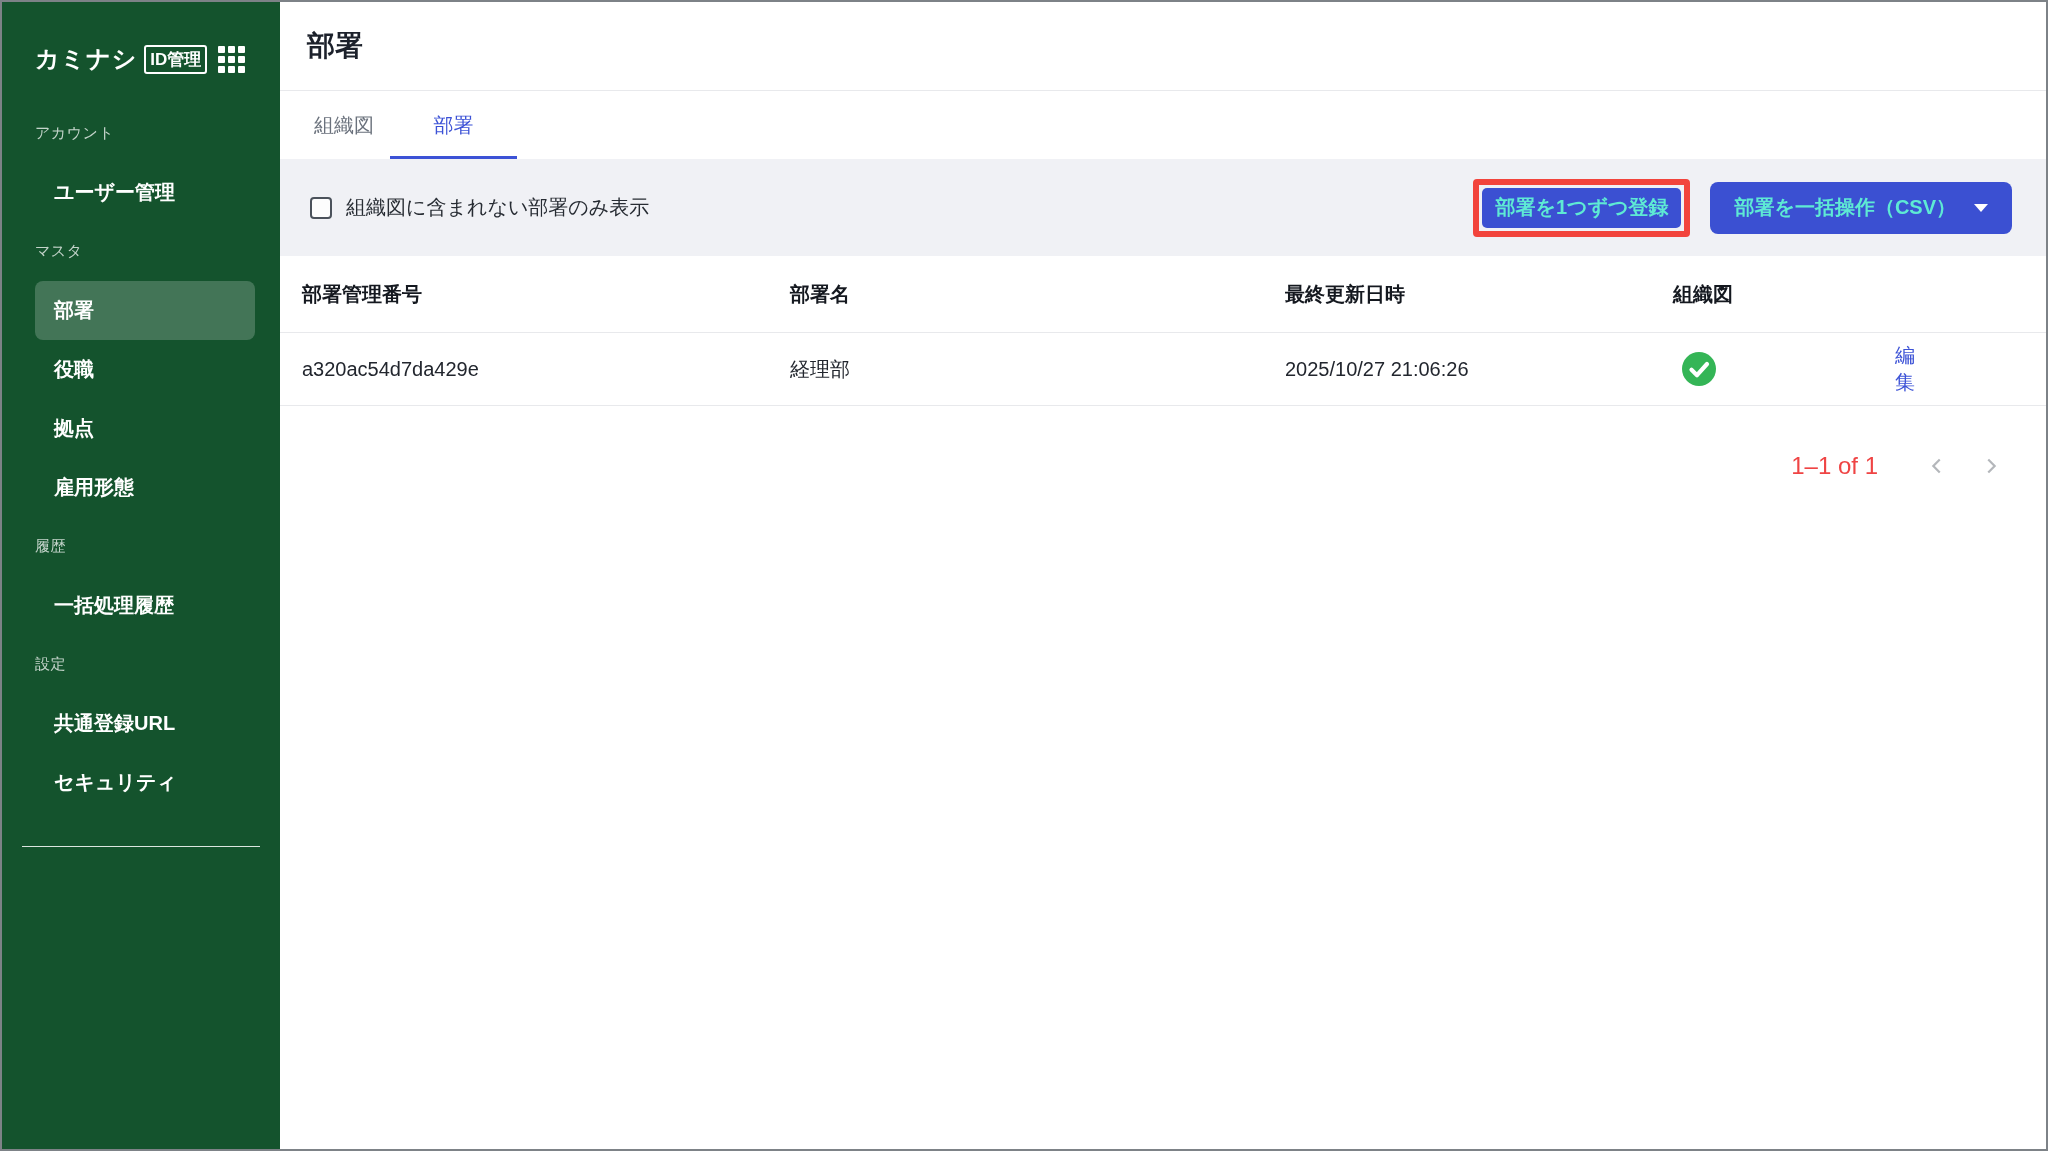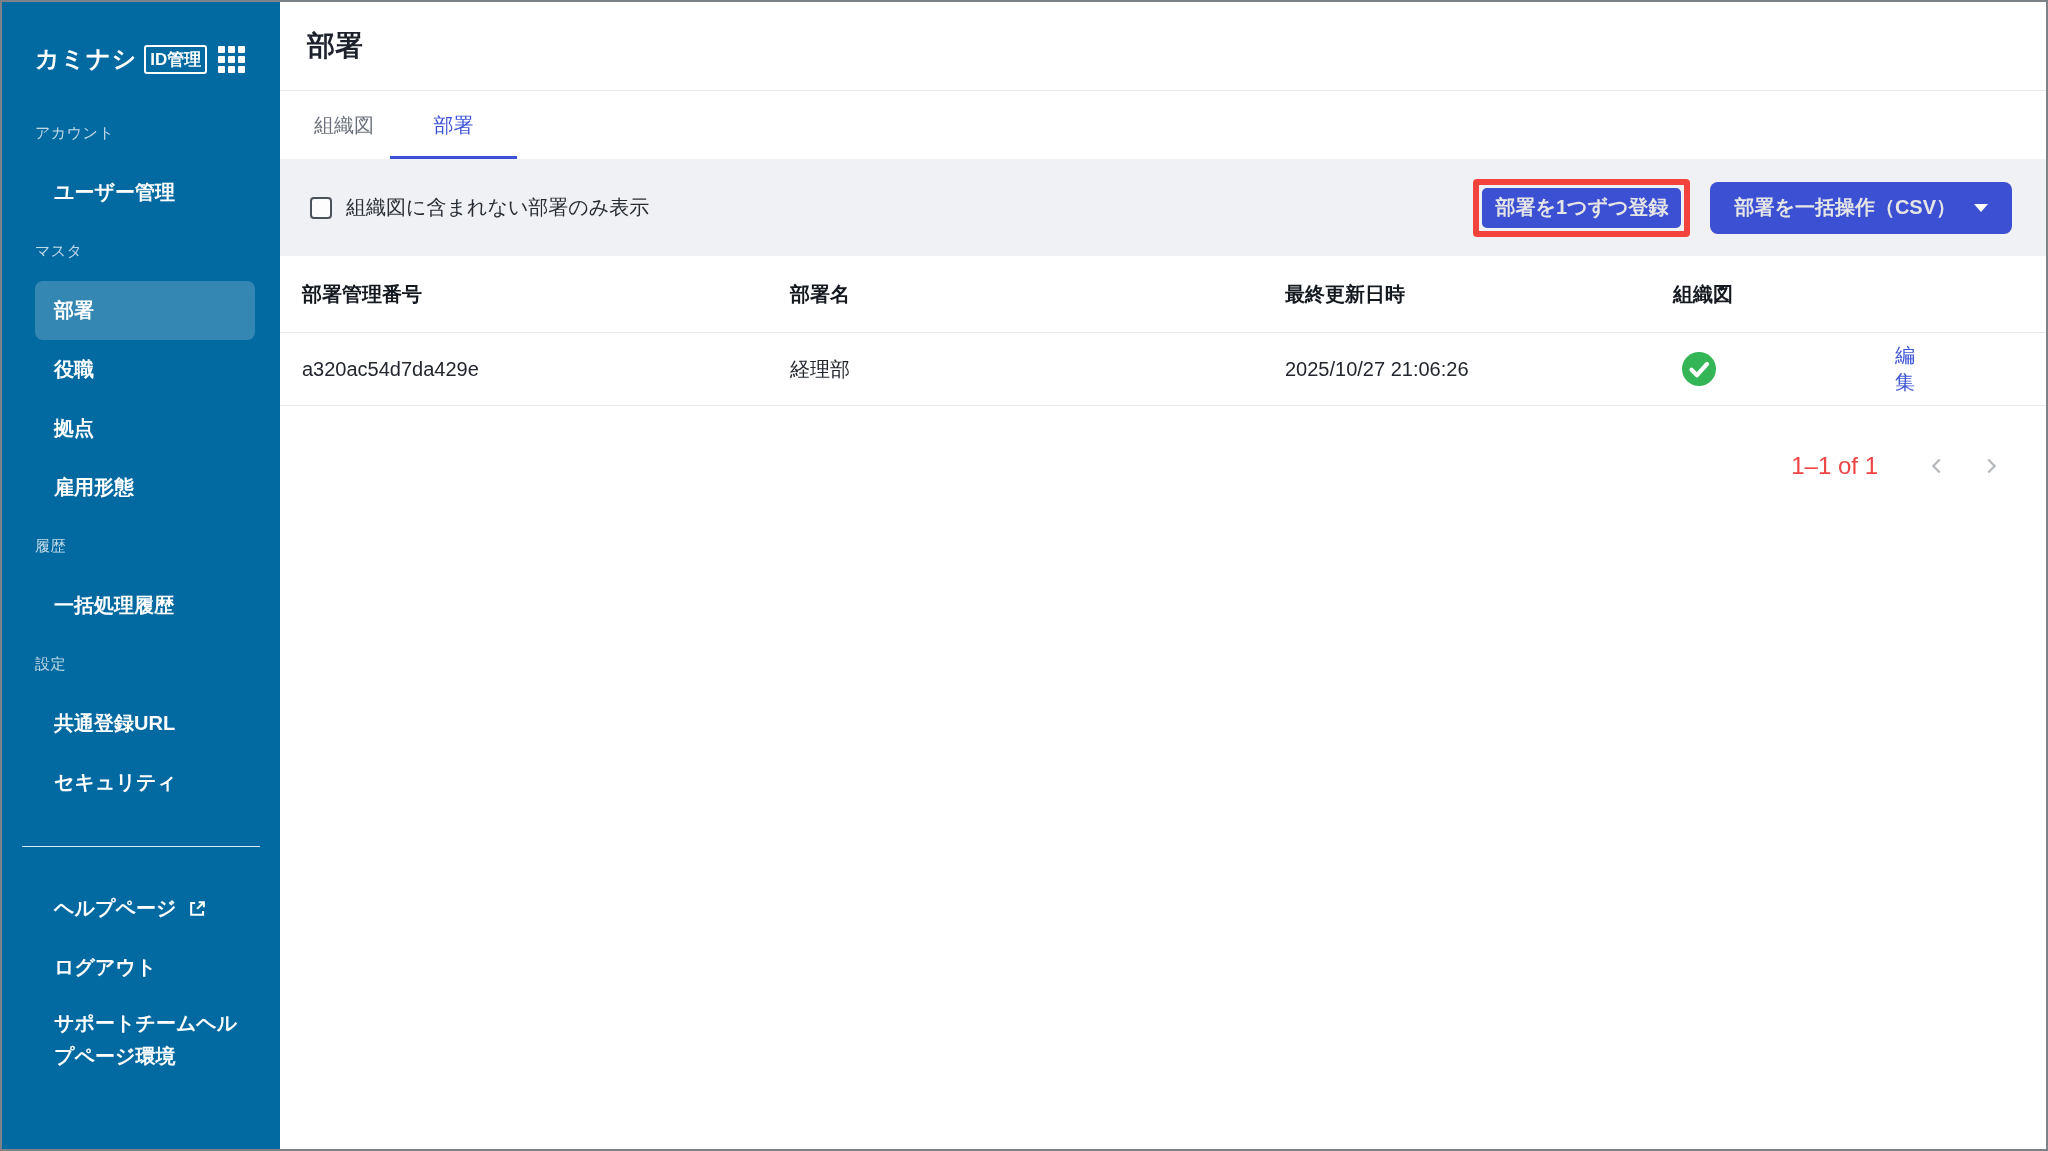--- a/index.html
+++ b/index.html
@@ -3,21 +3,21 @@
 <meta charset="utf-8">
 <style>
   html,body{margin:0;padding:0;background:#fff;}
   .app{
     width:2048px;height:1151px;box-sizing:border-box;border:2px solid #7d8287;
     display:flex;overflow:hidden;background:#fff;
     font-family:"Liberation Sans","DejaVu Sans",sans-serif;
     -webkit-font-smoothing:antialiased;
   }
   
-  .sidebar{width:278px;min-width:278px;background:#0369a1;color:#fff;display:flex;flex-direction:column;}
+  .sidebar{width:278px;min-width:278px;background:#14532d;color:#fff;display:flex;flex-direction:column;}
   .logo-row{height:102px;box-sizing:border-box;padding:12px 35px 0 33px;display:flex;align-items:center;}
   .brand{font-size:24px;font-weight:700;letter-spacing:1px;white-space:nowrap;}
   .brand-badge{margin-left:7px;border:2.5px solid #fff;border-radius:3px;padding:1px 4px;font-size:17px;font-weight:700;white-space:nowrap;}
   .apps-icon{margin-left:auto;display:grid;grid-template-columns:repeat(3,7px);grid-auto-rows:7px;gap:3px;cursor:pointer;}
   .apps-icon span{background:#fff;border-radius:1px;}
   .nav-label{height:59px;display:flex;align-items:center;padding-left:33px;font-size:15px;color:rgba(255,255,255,.75);letter-spacing:.5px;}
   .nav-item{height:59px;margin:0 25px 0 33px;padding-left:19px;border-radius:8px;display:flex;align-items:center;
     font-size:20px;font-weight:700;cursor:pointer;white-space:nowrap;}
   .nav-item.selected{background:rgba(255,255,255,.2);}
   .side-divider{margin:34px 20px 0 20px;border:none;border-top:1.5px solid rgba(255,255,255,.85);}
@@ -35,21 +35,21 @@
   .tab{position:relative;display:flex;align-items:center;justify-content:center;font-size:20px;color:#6a717c;
     padding:0 16px;min-width:90px;box-sizing:border-box;cursor:pointer;}
   .tab:nth-child(2){min-width:127px;}
   .tab.active{color:#3c52d6;}
   .tab.active::after{content:"";position:absolute;left:0;right:0;bottom:0;height:3px;background:#3c52d6;}
   .filter-bar{height:97px;box-sizing:border-box;background:#f0f1f5;display:flex;align-items:center;padding:0 34px 0 30px;}
   .checkbox{width:22px;height:22px;box-sizing:border-box;border:2px solid #4b525b;border-radius:4px;background:#fdfdfd;cursor:pointer;}
   .checkbox-label{margin-left:14px;font-size:20px;color:#272c33;cursor:pointer;}
   .actions{margin-left:auto;display:flex;align-items:center;gap:20px;}
   .annotation-ring{border:6px solid #f2443c;border-radius:4px;padding:3px;display:flex;}
-  .btn{background:#3b50d2;color:#e5e5e5;font-weight:700;font-size:20px;border:none;display:flex;align-items:center;
+  .btn{background:#3b50d2;color:#5eead4;font-weight:700;font-size:20px;border:none;display:flex;align-items:center;
     justify-content:center;font-family:inherit;cursor:pointer;white-space:nowrap;}
   .btn-register{height:40px;padding:0 13px;border-radius:5px;}
   .btn-bulk{height:52px;padding:0 24px;border-radius:8px;gap:18px;text-align:center;}
   .caret{width:0;height:0;border-left:7px solid transparent;border-right:7px solid transparent;border-top:8px solid #fff;}
   .table-header,.table-row{display:grid;grid-template-columns:488px 495px 388px 210px 1fr;padding-left:22px;align-items:center;
     border-bottom:1px solid #e8e9ec;}
   .table-header{height:76px;font-size:20px;font-weight:700;color:#14181f;}
   .table-row{height:72px;font-size:20px;color:#22262e;}
   .cell-org{display:flex;align-items:center;padding-left:8px;}
   .cell-edit{text-align:right;padding-right:131px;}
@@ -94,38 +94,20 @@
       <div class="nav-label">履歴</div>
       <div class="nav-item">一括処理履歴</div>
 
       <div class="nav-label">設定</div>
       <div class="nav-item">共通登録URL</div>
       <div class="nav-item">セキュリティ</div>
     </nav>
 
     <hr class="side-divider">
 
-    <div class="side-footer">
-      <div class="footer-item">
-        <span>ヘルプページ</span>
-        <span class="ext-icon">
-          <svg width="19" height="19" viewBox="0 0 24 24">
-            <path d="M9 5 H4 V20 H19 V15" fill="none" stroke="#fff" stroke-width="2.6"></path>
-            <path d="M13.5 4 H20 V10.5" fill="none" stroke="#fff" stroke-width="2.6"></path>
-            <path d="M20 4 L11.5 12.5" fill="none" stroke="#fff" stroke-width="2.6"></path>
-          </svg>
-        </span>
-      </div>
-      <div class="footer-item">
-        <span>ログアウト</span>
-      </div>
-      <div class="footer-item multi">
-        <span class="wrap">サポートチームヘルプページ環境</span>
-      </div>
-    </div>
   </aside>
 
   <main class="main">
 
     <div class="page-header">
       <h1 class="page-title">部署</h1>
     </div>
 
     <div class="tabs">
       <div class="tab">組織図</div>

